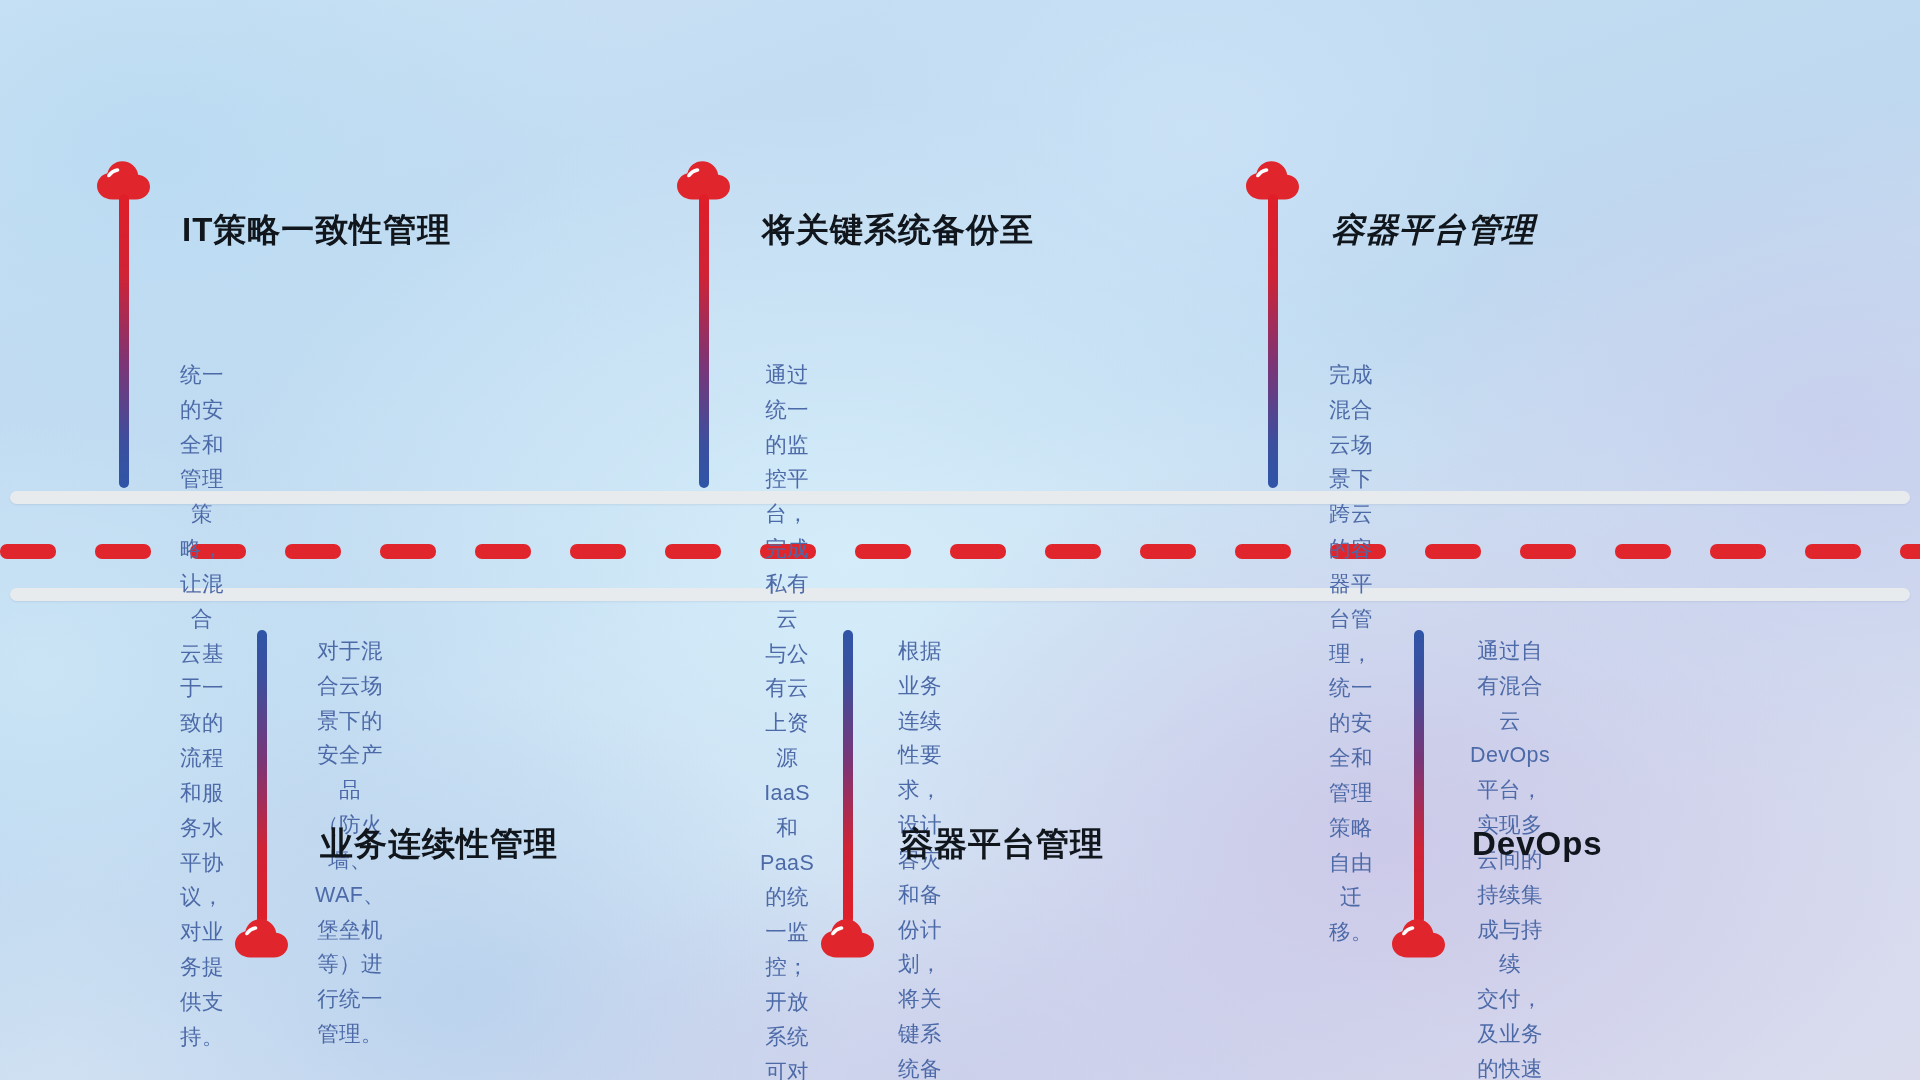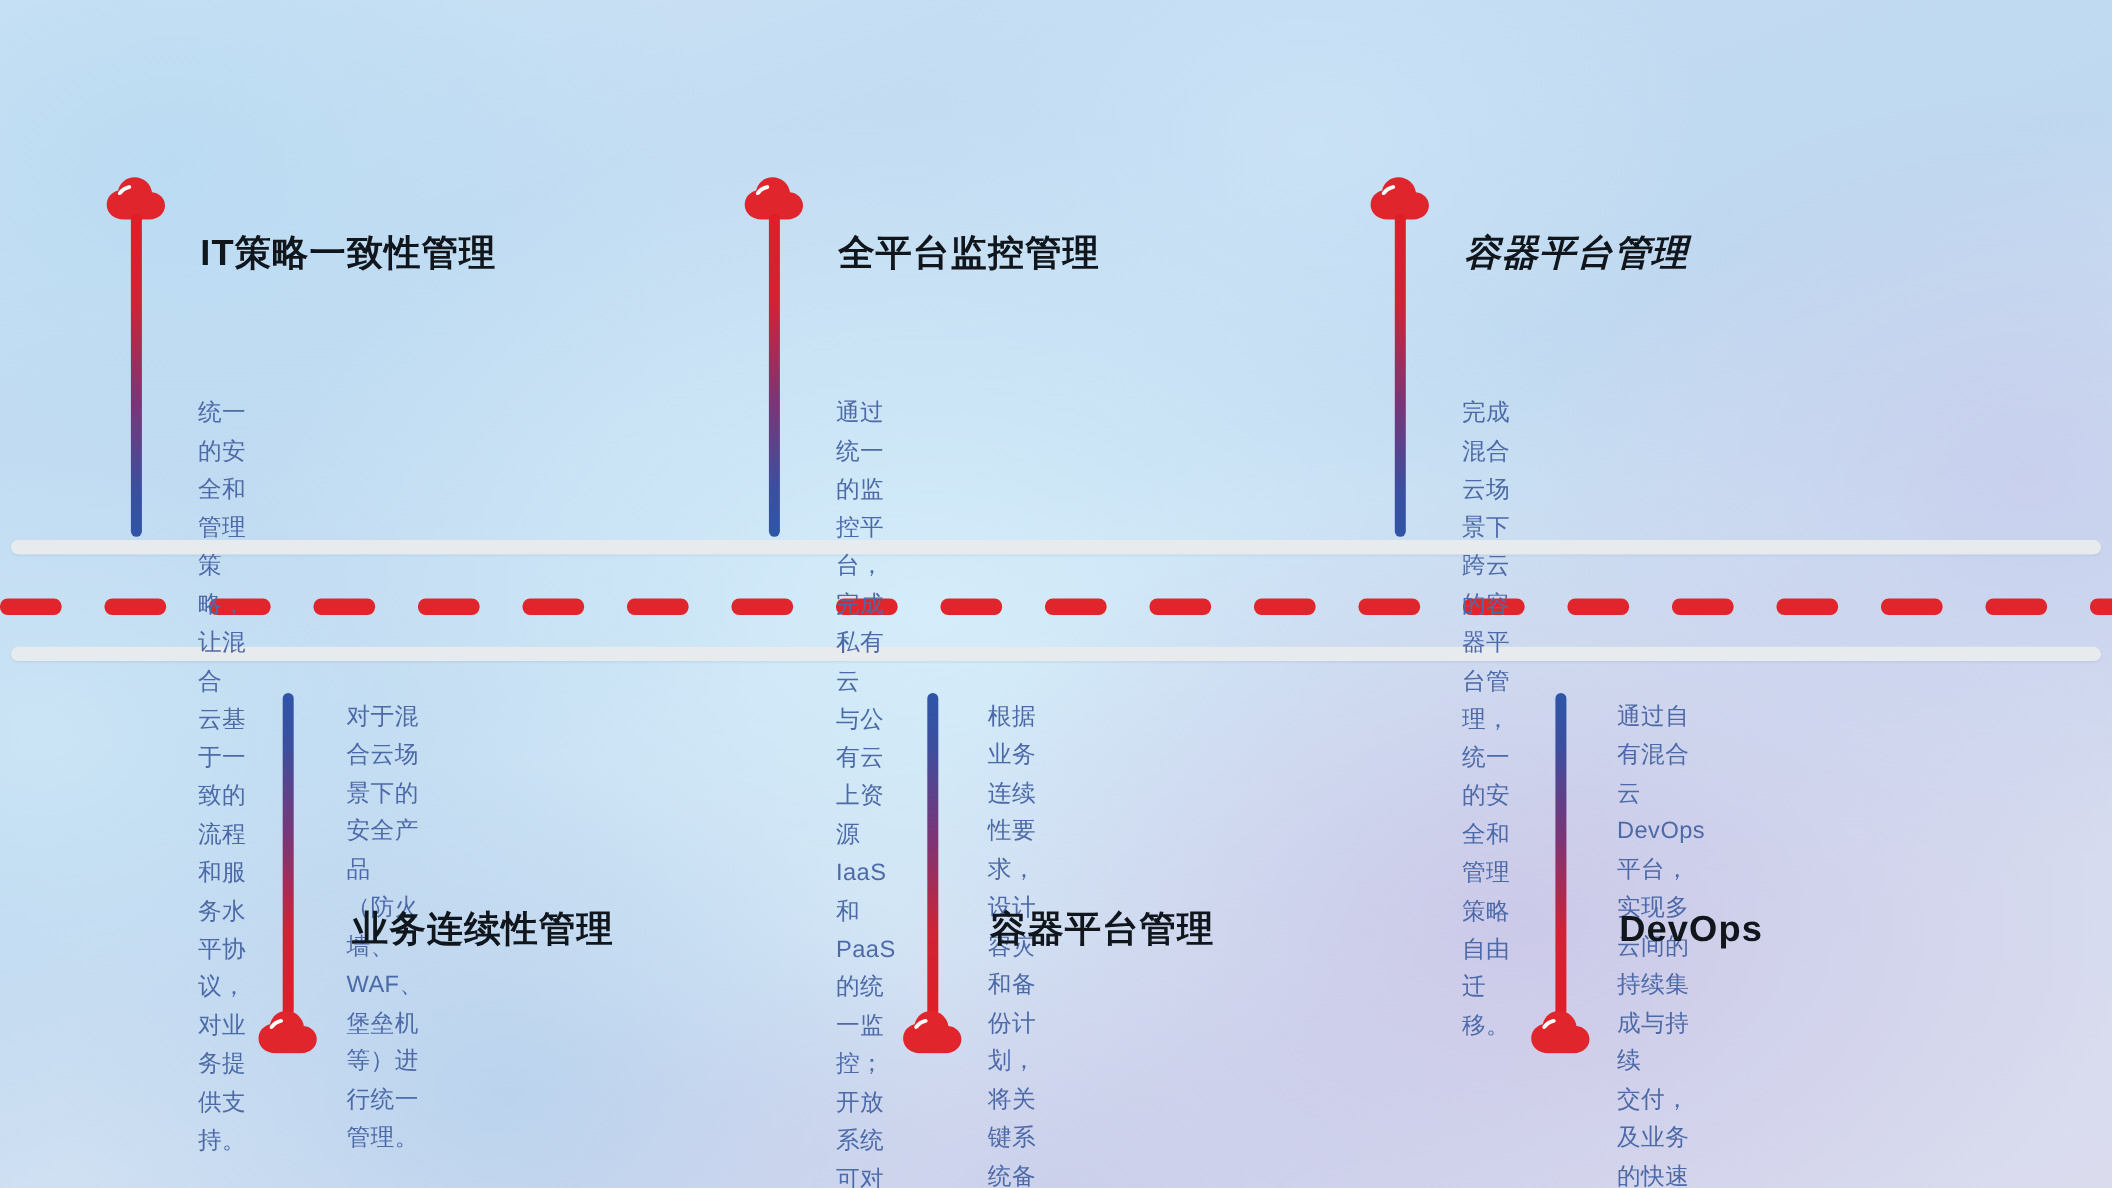--- a/index.html
+++ b/index.html
@@ -80,21 +80,21 @@
   .stem.up   { background:linear-gradient(to bottom,#2f55a7 0%,#3b4f9e 16%,#7b3576 45%,#cf2336 74%,#e01e28 100%); }
 
   .title {
     position:absolute;
     font-size:33px; font-weight:700; color:#10161c;
     letter-spacing:1px; white-space:nowrap; line-height:1;
   }
   .body {
     position:absolute;
     font-size:21.5px; color:#4d6aa8; line-height:1.62;
-    letter-spacing:.4px; white-space:pre-line;
+    letter-spacing:.4px; white-space:pre-line;text-align:center;
   }
 
   
   .row-top .cloud { top:0; }
   .row-top .stem  { top:34px; height:294px; }
   
   .row-bot .stem  { top:0; height:294px; }
   .row-bot .cloud { top:288px; }
 </style>
 </head>
@@ -161,21 +161,21 @@
   <div class="item row-top" style="left:0;top:0;">
     <div class="pin" style="left:676px;top:160px;">
       <div class="cloud">
         <svg viewBox="0 0 56 40" xmlns="http://www.w3.org/2000/svg">
           <path fill="#e0262c" d="M16.5 39.5C7.4 39.5 1 33.6 1 26.1c0-6.3 4.3-11.4 10.4-12.9C13.1 6 19.1 1.2 26.3 1.2c8.2 0 14.9 5.9 15.9 13.6 6.7.6 11.8 5.7 11.8 12 0 7-5.9 12.7-14.2 12.7H16.5z"></path>
           <path fill="#ffffff" d="M11.9 17.2c-.9-.5-1-1.8-.2-2.9 2.2-3.1 5.6-5.3 9.3-6 1.3-.2 2.3.6 2.3 1.7 0 .9-.6 1.6-1.6 1.8-2.8.6-5.3 2.2-7 4.5-.7.9-1.9 1.3-2.8.9z"></path>
         </svg>
       </div>
       <div class="stem down"></div>
     </div>
-    <div class="title" style="left:762px;top:213px;">全平台监控管理</div>
+    <div class="title" style="left:762px;top:213px;">将关键系统备份至</div>
     <div class="body" style="left:760px;top:358px;">通过统一的监控平台，完成私有云
 与公有云上资源IaaS和PaaS的统
 一监控；开放系统可对接业务监控。</div>
   </div>
 
   <div class="item row-top" style="left:0;top:0;">
     <div class="pin" style="left:1245px;top:160px;">
       <div class="cloud">
         <svg viewBox="0 0 56 40" xmlns="http://www.w3.org/2000/svg">
           <path fill="#e0262c" d="M16.5 39.5C7.4 39.5 1 33.6 1 26.1c0-6.3 4.3-11.4 10.4-12.9C13.1 6 19.1 1.2 26.3 1.2c8.2 0 14.9 5.9 15.9 13.6 6.7.6 11.8 5.7 11.8 12 0 7-5.9 12.7-14.2 12.7H16.5z"></path>

